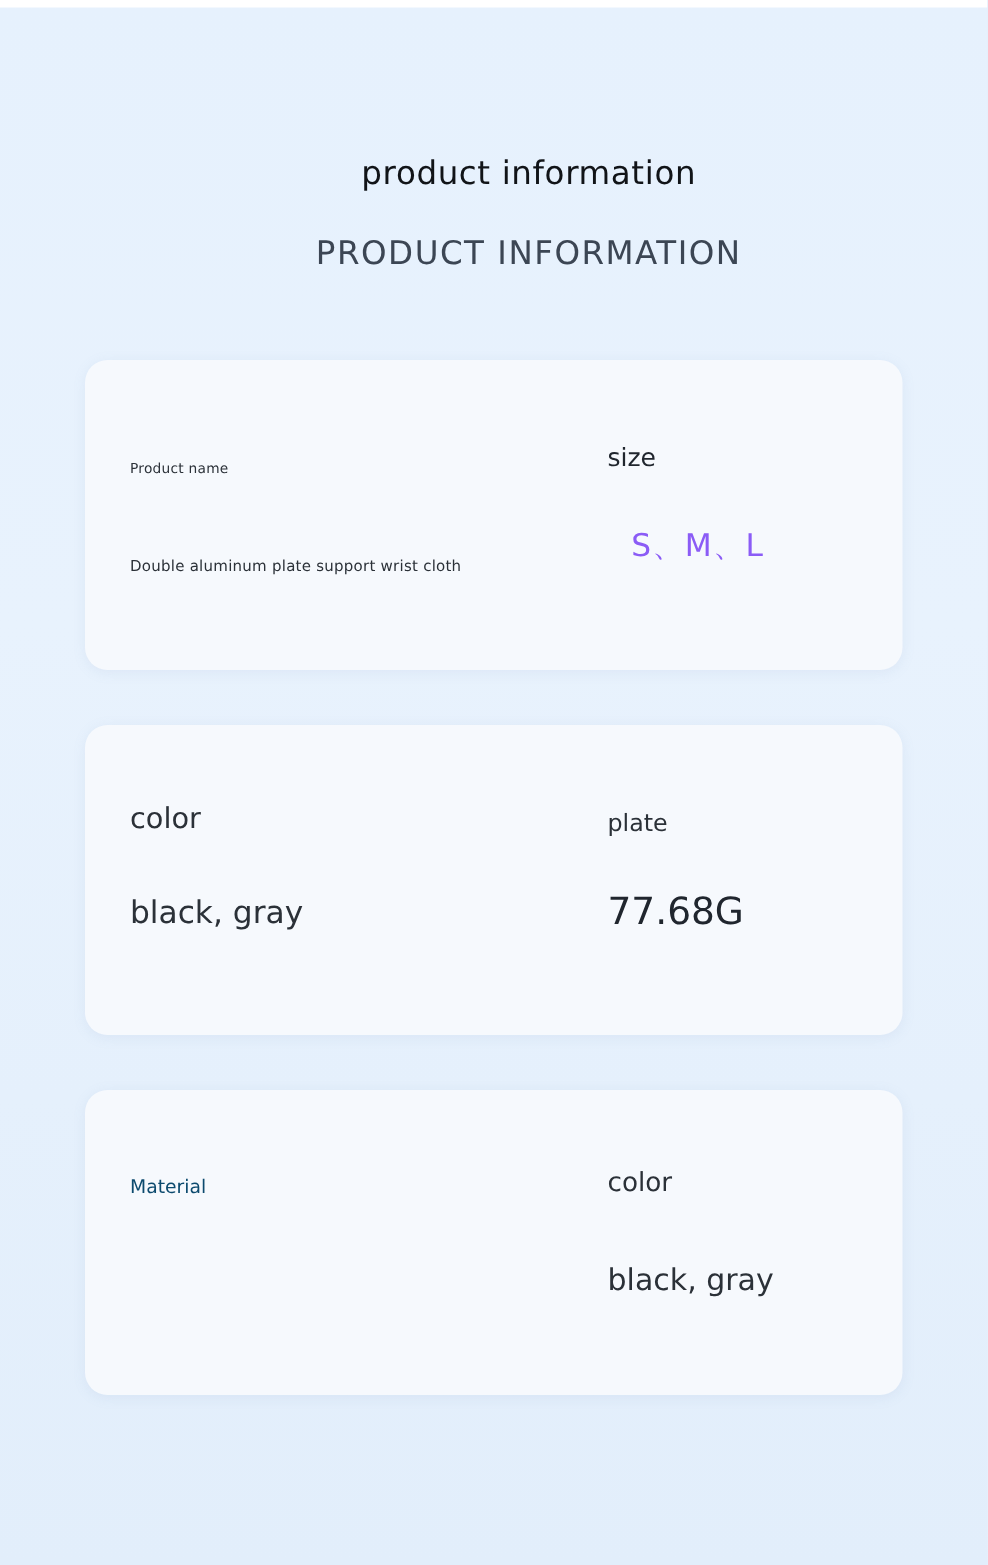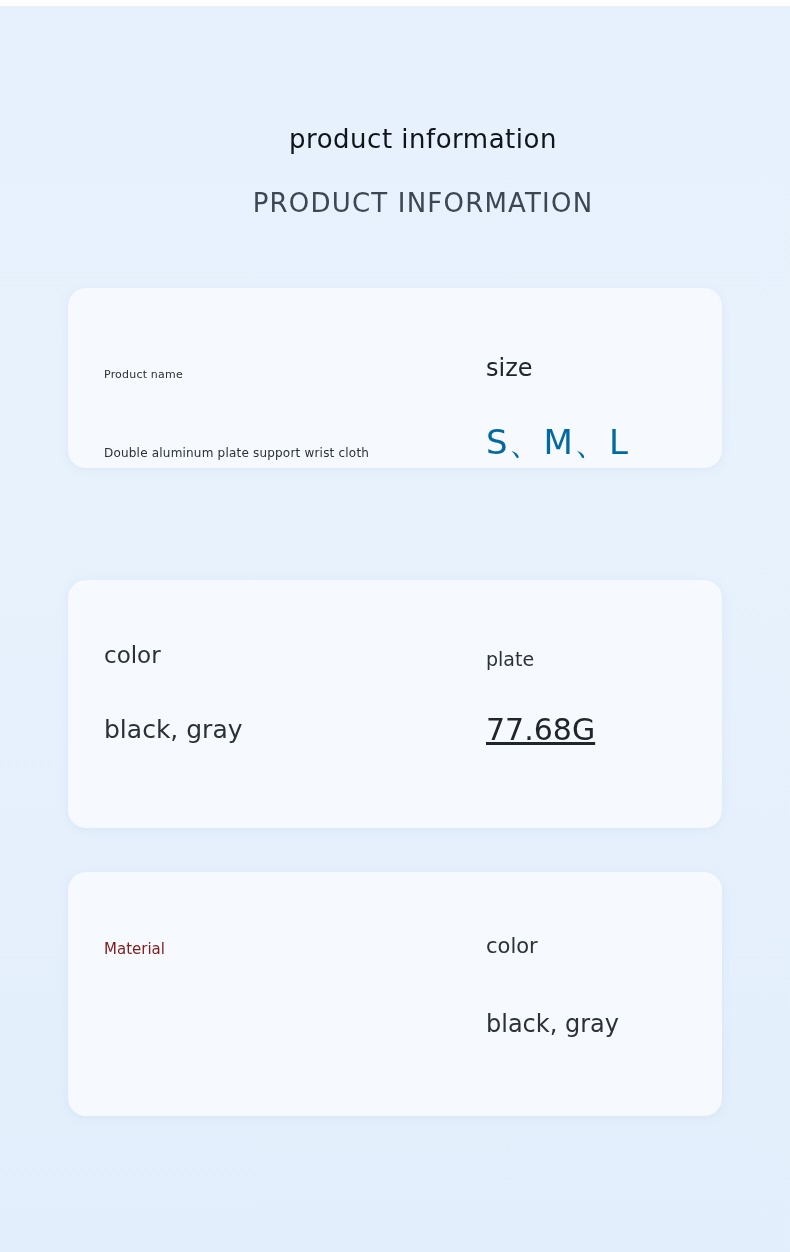--- a/index.html
+++ b/index.html
@@ -54,21 +54,21 @@
   }
   .card {
     position: absolute;
     left: 68px;
     width: 654px;
     background: #f6f9fd;
     border-radius: 18px;
     box-shadow: 0 2px 10px rgba(120, 150, 185, 0.10);
     box-sizing: border-box;
   }
-  #card-1 { top: 288px; height: 180px; }
+  #card-1 { top: 288px; height: 248px; }
   #card-2 { top: 580px; height: 248px; }
   #card-3 { top: 872px; height: 244px; }
 
   .col-left {
     position: absolute;
     left: 36px;
   }
   .col-right {
     position: absolute;
     left: 418px;
@@ -82,28 +82,29 @@
     letter-spacing: 0.2px;
   }
   #card-1 .val-left {
     top: 158px;
     font-size: 12px;
     color: #2b3138;
     letter-spacing: 0.2px;
   }
   #card-1 .lbl-right {
     top: 66px;
-    font-size: 24px;
+    font-size: 20px;
     color: #20262e;
   }
   #card-1 .val-right {
     top: 132px;
-    font-size: 34px;
-    color: #0369a1;
+    font-size: 25px;
+    color: #8b5cf6;
     letter-spacing: 1px;
+    margin-left: 19px;
   }
 
   
   #card-2 .lbl-left {
     top: 62px;
     font-size: 23px;
     color: #2b3138;
   }
   #card-2 .val-left {
     top: 135px;
@@ -112,28 +113,27 @@
   }
   #card-2 .lbl-right {
     top: 68px;
     font-size: 19px;
     color: #2b3138;
   }
   #card-2 .val-right {
     top: 132px;
     font-size: 30px;
     color: #20262e;
-    text-decoration: underline;
   }
 
   
   #card-3 .lbl-left {
     top: 68px;
     font-size: 15px;
-    color: #7f1d1d;
+    color: #0c4a6e;
   }
   #card-3 .val-left {
     top: 137px;
     font-size: 24px;
     color: #2b3138;
   }
   #card-3 .lbl-right {
     top: 62px;
     font-size: 21px;
     color: #2b3138;

